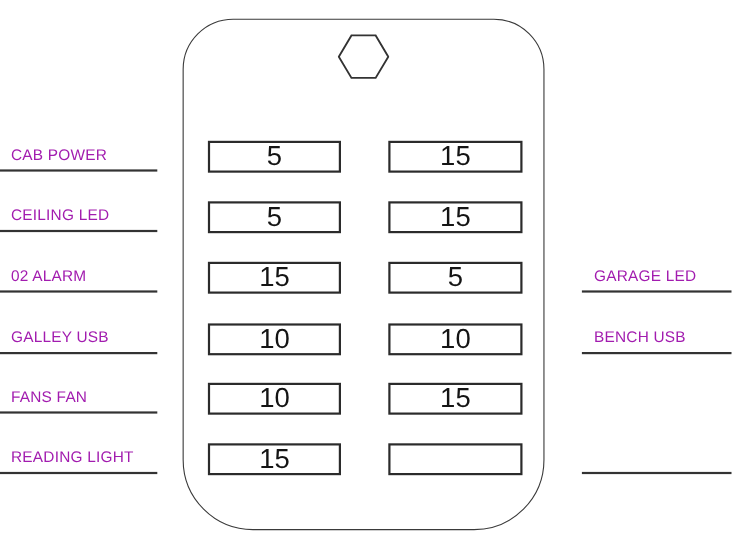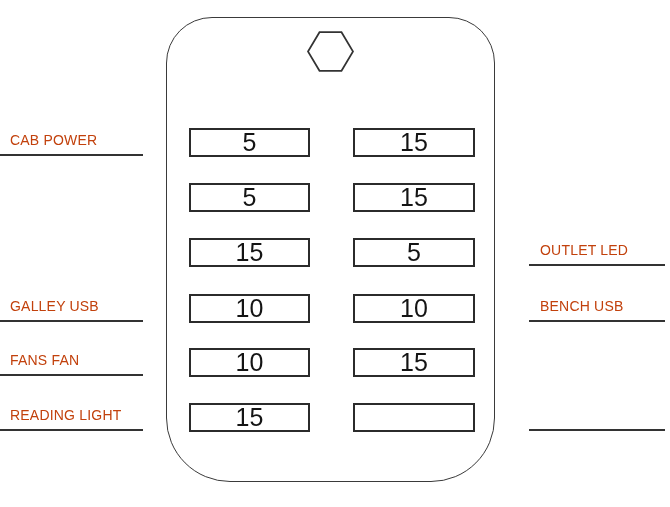--- a/index.html
+++ b/index.html
@@ -44,21 +44,21 @@
     position: absolute;
     box-sizing: content-box;
     height: 20px;
     padding-bottom: 6px;
     border-bottom: 2px solid #333333;
     display: flex;
     align-items: flex-end;
     font-size: 14px;
     letter-spacing: 0.2px;
     white-space: nowrap;
-    color: #c2410c;
+    color: #a21caf;
   }
   .label.left {
     left: 0;
     width: 133px;
     padding-left: 10px;
   }
   .label.right {
     left: 529px;
     width: 125px;
     padding-left: 11px;
@@ -96,37 +96,43 @@
       </div>
     <div class="fuse left">
         <span>5</span>
       </div>
     <div class="fuse right">
         <span>15</span>
       </div>
   </div>
 
   <div class="row" style="top:183px">
+    <div class="label left">
+        <span>CEILING LED</span>
+      </div>
     <div class="fuse left">
         <span>5</span>
       </div>
     <div class="fuse right">
         <span>15</span>
       </div>
   </div>
 
   <div class="row" style="top:238px">
+    <div class="label left">
+        <span>02 ALARM</span>
+      </div>
     <div class="fuse left">
         <span>15</span>
       </div>
     <div class="fuse right">
         <span>5</span>
       </div>
     <div class="label right">
-        <span>OUTLET LED</span>
+        <span>GARAGE LED</span>
       </div>
   </div>
 
   <div class="row" style="top:294px">
     <div class="label left">
         <span>GALLEY USB</span>
       </div>
     <div class="fuse left">
         <span>10</span>
       </div>

